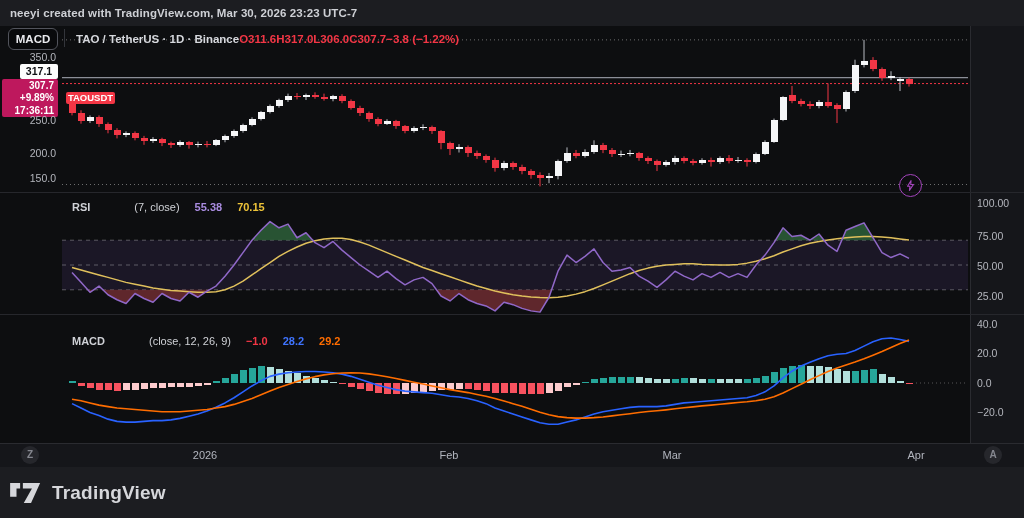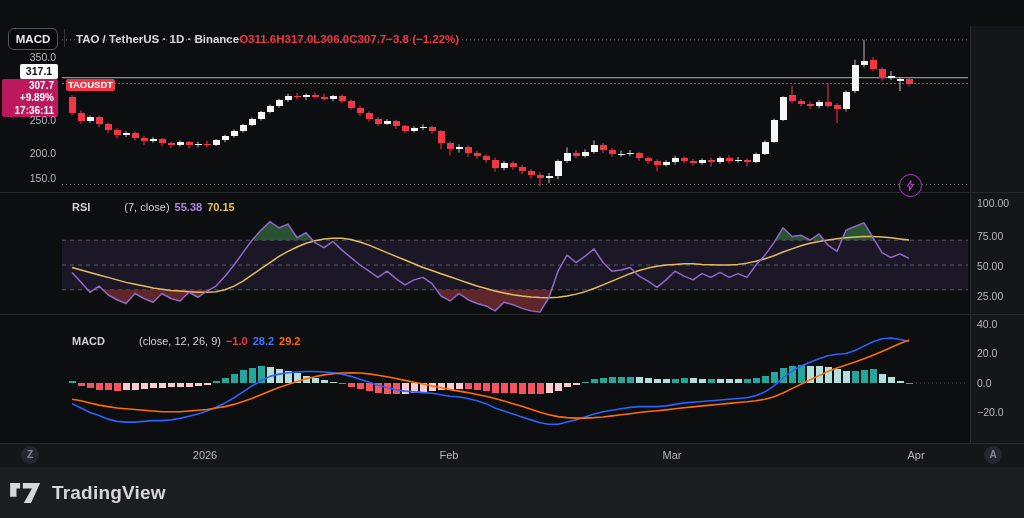--- a/index.html
+++ b/index.html
@@ -18,24 +18,24 @@
   .legend-row{left:76px;top:31px;height:15px;display:flex;align-items:center;white-space:nowrap;}
   .sym-title{color:#d6d8dd;font-size:11.5px;font-weight:700;}
   .ohlc{color:#f23645;font-size:11.5px;font-weight:700;}
   
   .pl{left:0;width:58px;text-align:right;font-size:10.5px;color:#b4b6bd;padding-right:2px;box-sizing:border-box;}
   .pl-350{top:51px;} .pl-250{top:114px;} .pl-200{top:147px;} .pl-150{top:172px;}
   .prev-close-box{left:20px;top:64px;width:38px;height:15px;background:#fdfdfd;border-radius:2px;
     color:#0e0f13;font-size:10.5px;font-weight:700;text-align:center;line-height:15px;}
   .last-price-box{left:2px;top:79px;width:56px;height:38px;background:#be185d;border-radius:2px;
     color:#fff;font-size:10px;font-weight:700;text-align:right;padding:1px 4px 0 0;box-sizing:border-box;line-height:12.3px;}
-  .sym-badge{left:66px;top:79px;width:49px;height:12px;background:#f23645;border-radius:2px;
+  .sym-badge{left:66px;top:92px;width:49px;height:12px;background:#f23645;border-radius:2px;
     color:#fff;font-size:9.5px;font-weight:700;text-align:center;line-height:12px;}
   
-  .ind-legend{display:flex;gap:5px;align-items:center;font-size:11px;white-space:nowrap;justify-content:space-between;}
+  .ind-legend{display:flex;gap:15px;align-items:center;font-size:11px;white-space:nowrap;justify-content:space-between;}
   .rsi-legend{left:72px;top:201px;} .macd-legend{left:72px;top:335px;}
   .ind-title{color:#cfd1d6;font-weight:700;} .ind-params{color:#cfd1d6;margin-left:29px;}
   .v-purple{color:#a98ce0;font-weight:700;} .v-yellow{color:#edc339;font-weight:700;}
   .v-red{color:#f23645;font-weight:700;} .v-blue{color:#3f74ff;font-weight:700;} .v-orange{color:#ff6d00;font-weight:700;}
   
   .right-gutter{left:970px;top:26px;width:54px;height:417px;background:#15161a;border-left:1px solid #2a2b30;z-index:2;}
   .ra{left:977px;width:46px;text-align:left;font-size:10.5px;color:#b4b6bd;z-index:3;}
   .ra-100{top:197px;} .ra-75{top:230px;} .ra-50{top:260px;} .ra-25{top:290px;}
   .ra-40{top:318px;} .ra-20{top:347px;} .ra-0{top:377px;} .ra-m20{top:406px;}
   
@@ -375,20 +375,23 @@
         <rect x="878.5" y="374.15" width="7" height="8.850000000000023" fill="#b2dfdb" shape-rendering="crispEdges"></rect>
         <rect x="887.5" y="377.1" width="7" height="5.899999999999977" fill="#b2dfdb" shape-rendering="crispEdges"></rect>
         <rect x="896.5" y="381.0825" width="7" height="1.9175000000000182" fill="#b2dfdb" shape-rendering="crispEdges"></rect>
         <rect x="905.5" y="383" width="7" height="1.4750000000000227" fill="#f7525f" shape-rendering="crispEdges"></rect>
         <line x1="916" y1="383" x2="968" y2="383" stroke="rgba(255,255,255,0.3)" stroke-width="1" stroke-dasharray="1 3"></line>
         <polyline points="72,403.65 81,408.075 90,412.5 99,415.45 108,419.1375 117,421.35 126,422.0875 135,422.0875 144,421.35 153,420.6125 162,420.6125 171,419.875 180,418.4 189,416.1875 198,413.975 207,411.025 216,407.3375 225,402.9125 234,397.75 243,391.85 252,385.95 261,380.7875 270,376.3625 279,374.15 288,372.675 297,371.9375 306,371.495 315,371.495 324,371.9375 333,372.675 342,374.15 351,376.3625 360,379.3125 369,382.2625 378,385.2125 387,387.425 396,389.6375 405,391.1125 414,391.85 423,392.5875 432,393.325 441,394.8 450,396.275 459,397.0125 468,398.4875 477,400.7 486,403.65 495,408.075 504,411.025 513,413.975 522,416.925 531,419.875 540,422.825 549,424.3 558,424.3 567,422.0875 576,419.875 585,416.925 594,413.975 603,411.7625 612,410.2875 621,408.8125 630,407.3375 639,406.6 648,406.6 657,406.6 666,405.8625 675,404.3875 684,402.9125 693,402.175 702,401.4375 711,400.7 720,399.9625 729,399.225 738,398.4875 747,397.75 756,395.5375 765,391.85 774,385.95 783,377.8375 792,371.2 801,366.0375 810,362.35 819,358.6625 828,355.7125 837,354.2375 846,353.5 855,350.55 864,346.125 873,341.7 882,338.75 891,338.0125 900,339.4875 909,341.405" fill="none" stroke="#2962ff" stroke-width="1.6" stroke-linejoin="round"></polyline>
         <polyline points="72,399.225 81,400.7 90,402.9125 99,405.125 108,406.6 117,408.075 126,408.8125 135,409.55 144,410.2875 153,411.025 162,411.7625 171,411.7625 180,411.7625 189,411.025 198,410.2875 207,409.55 216,408.075 225,406.6 234,404.3875 243,401.4375 252,398.4875 261,394.8 270,391.1125 279,387.425 288,384.475 297,381.525 306,378.87 315,376.6575 324,374.8875 333,373.7075 342,372.97 351,372.675 360,372.97 369,373.855 378,375.1825 387,376.805 396,378.575 405,380.345 414,382.2625 423,384.0325 432,385.95 441,387.72 450,389.6375 459,391.1125 468,392.5875 477,394.505 486,396.275 495,398.4875 504,400.995 513,403.65 522,406.305 531,409.255 540,412.205 549,414.7125 558,416.63 567,417.6625 576,418.105 585,418.105 594,417.6625 603,416.925 612,415.8925 621,414.7125 630,413.68 639,412.5 648,411.4675 657,410.73 666,409.845 675,408.8125 684,407.78 693,406.895 702,405.8625 711,405.125 720,404.24 729,403.355 738,402.47 747,401.7325 756,400.7 765,399.225 774,396.7175 783,393.03 792,388.605 801,384.18 810,379.755 819,375.625 828,371.495 837,367.955 846,365.005 855,362.055 864,358.81 873,355.27 882,351.5825 891,347.6 900,343.47 909,339.93" fill="none" stroke="#ff6d00" stroke-width="1.6" stroke-linejoin="round"></polyline>
       </g>
     </svg>
 
+  <div class="top-strip overlay">
+    <span>neeyi created with TradingView.com, Mar 30, 2026 23:23 UTC-7</span>
+  </div>
 
   <div class="overlay usdt-btn">MACD</div>
   <div class="overlay tb-divider"></div>
 
   <div class="overlay legend-row">
     <span class="sym-title">TAO / TetherUS · 1D · Binance</span>
     <span class="ohlc">O311.6</span>
     <span class="ohlc">H317.0</span>
     <span class="ohlc">L306.0</span>
     <span class="ohlc">C307.7</span>

